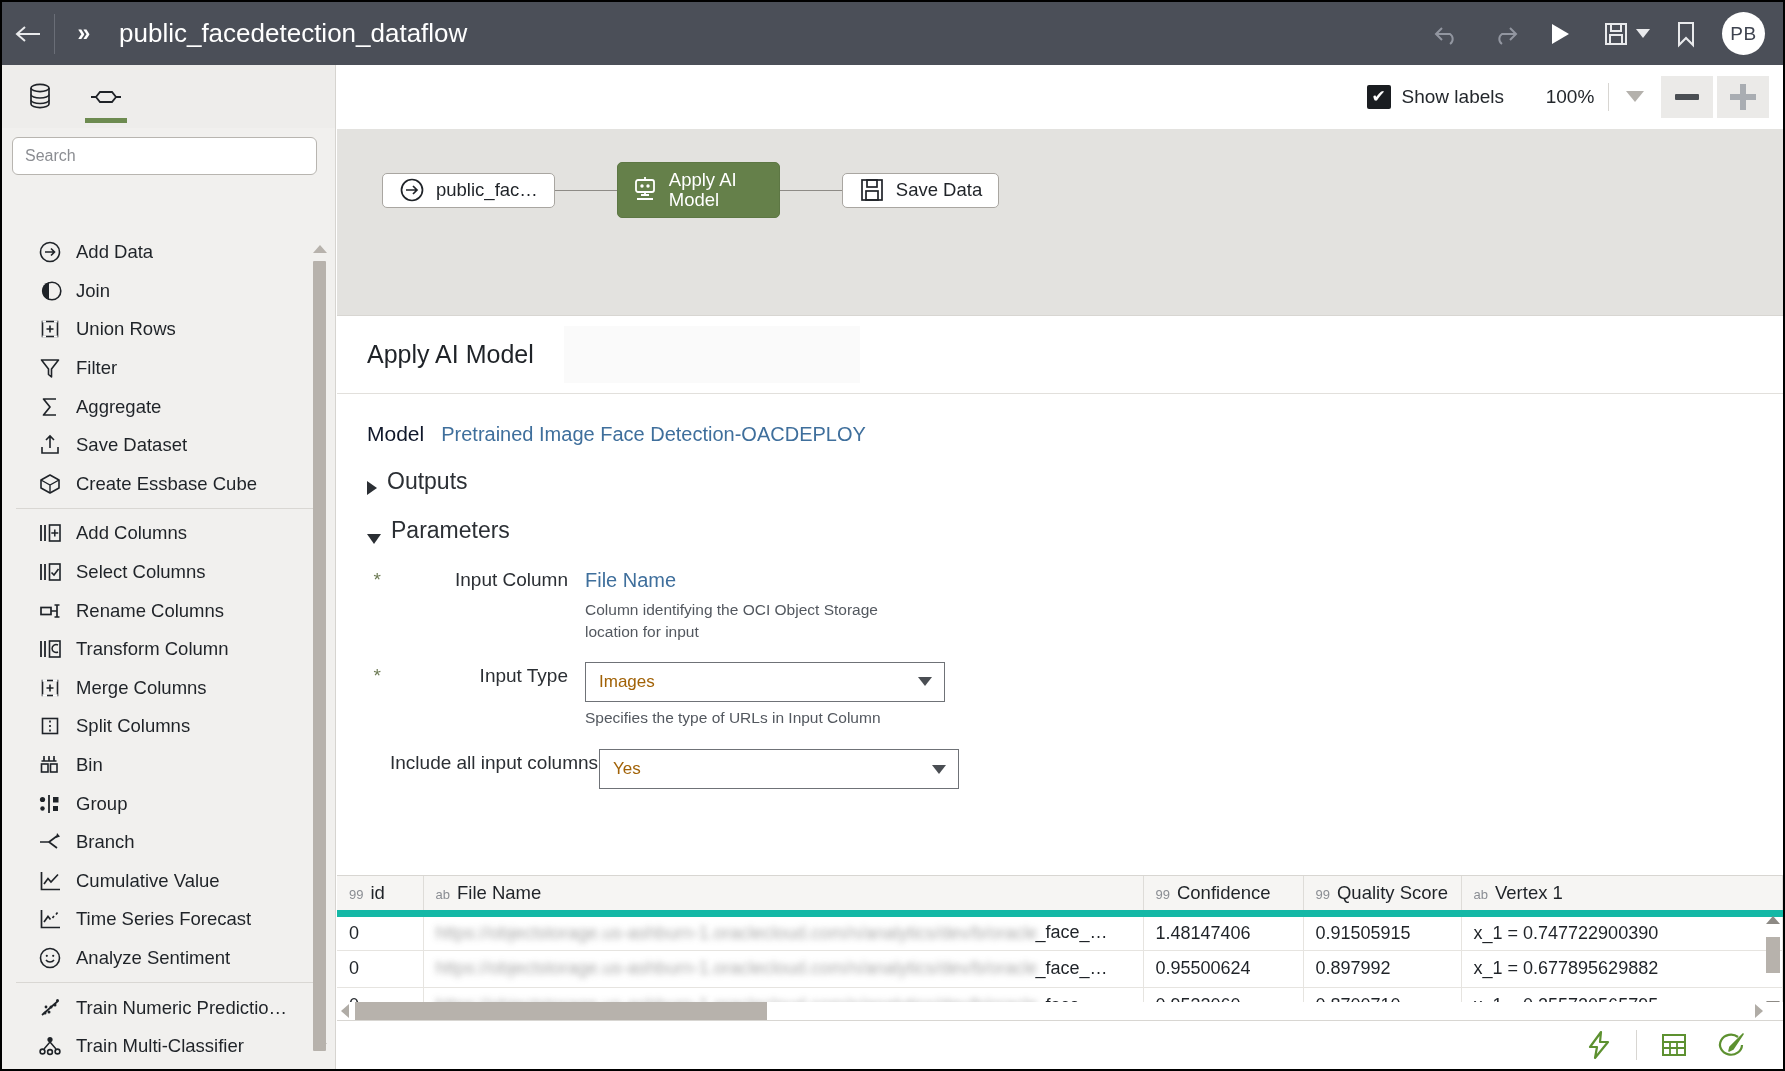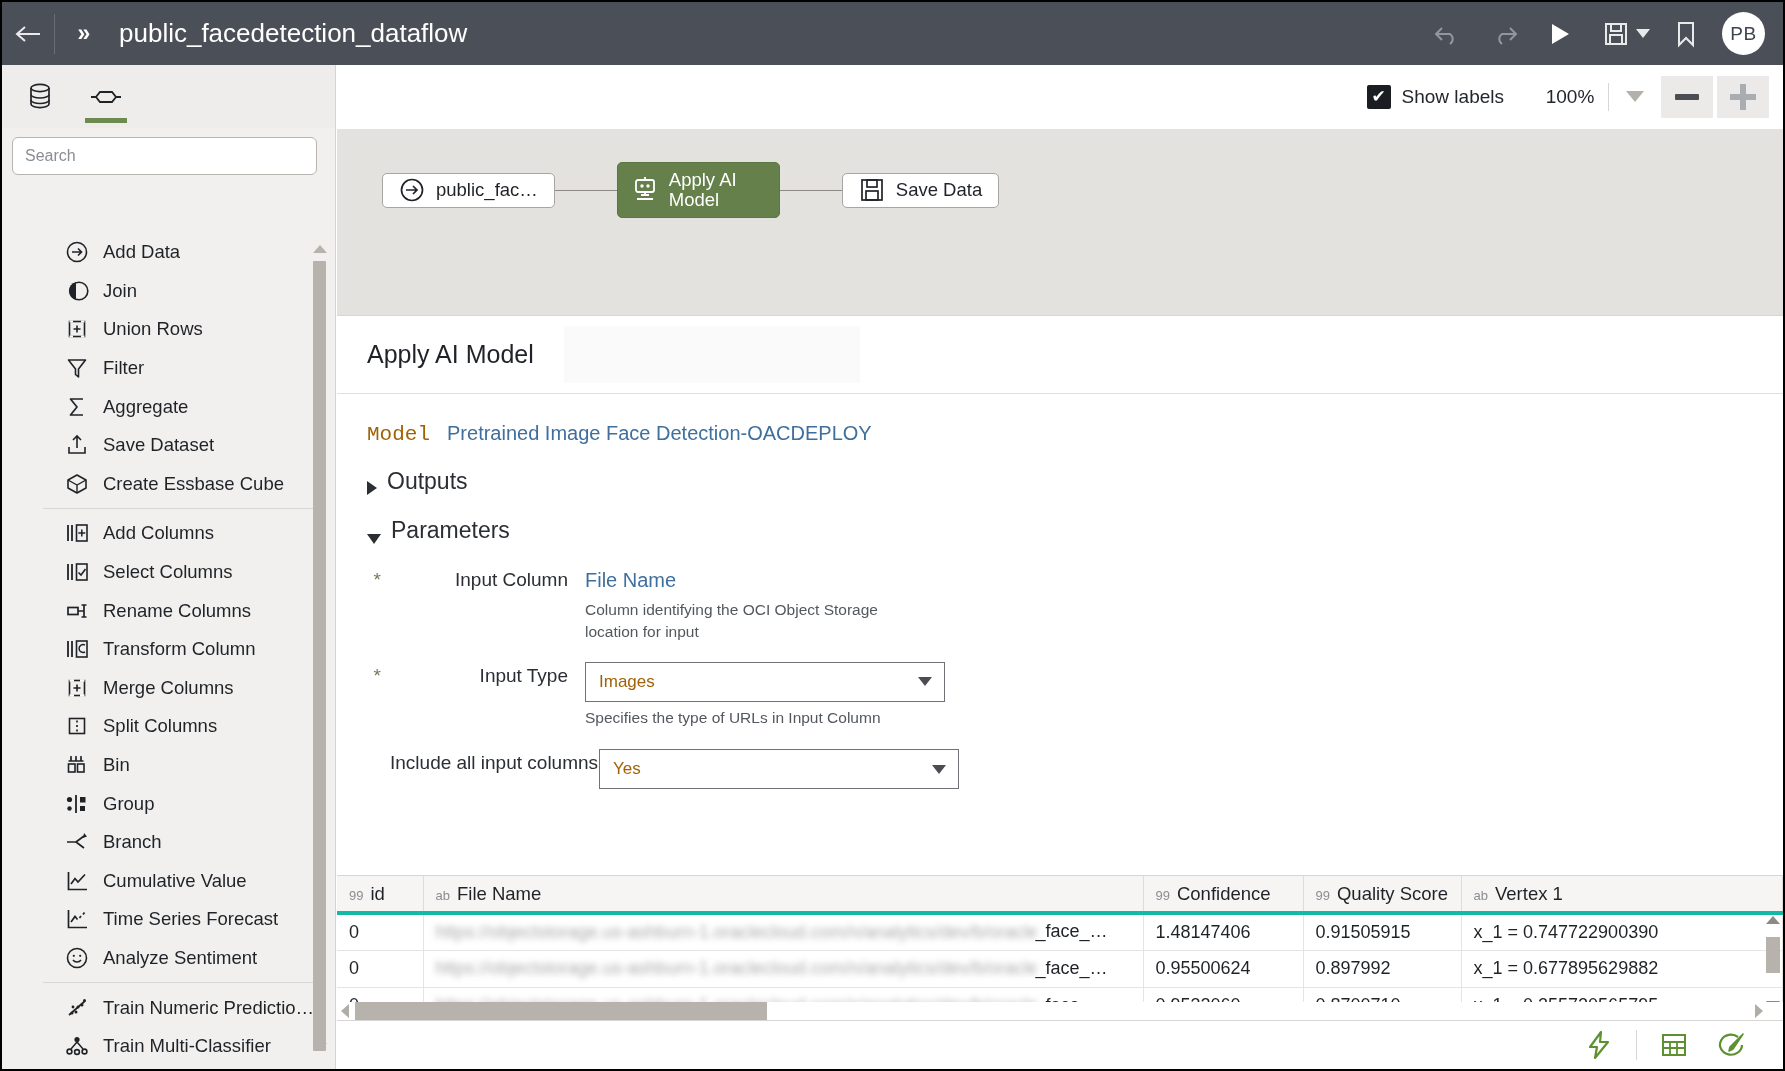--- a/index.html
+++ b/index.html
@@ -83,21 +83,20 @@
     border: 1px solid #b8b5b0; border-radius: 6px;
     background: #ffffff; padding: 0 12px; font-size: 16px;
     font-family: "Liberation Sans", sans-serif; color: #33373d;
     outline: none;
   }
   .search-box::placeholder { color: #8b8d92; }
 
   .side-list {
     position: absolute; top: 168px; left: 0; right: 0; bottom: 0;
     overflow: hidden;
-    margin-left: 27px;
   }
   .side-item {
     height: 38.6px; display: flex; align-items: center;
     padding-left: 36px; cursor: pointer;
   }
   .side-ico {
     width: 30px; height: 26px; flex: 0 0 30px;
     display: flex; align-items: center; justify-content: flex-start;
     color: #1f2328;
   }
@@ -192,21 +191,21 @@
     background: #ffffff; border-top: 1px solid #d8d6d2;
   }
   .props-hdr {
     height: 78px; border-bottom: 1px solid #e2e0dc;
     display: flex; align-items: center; padding-left: 30px; gap: 30px;
   }
   .props-title { font-size: 25px; color: #1f2328; white-space: nowrap; }
   .props-ghost { width: 296px; height: 57px; background: #fafafa; }
   .props-body { padding: 28px 0 0 30px; }
   .row-model { display: flex; align-items: baseline; gap: 17px; }
-  .lbl-model { font-size: 21px; color: #a16207; font-family: Liberation Mono, monospace; }
+  .lbl-model { font-size: 21px; color: #0f172a; }
   .link-model { font-size: 20px; color: #3f6f9c; cursor: pointer; }
   .acc {
     display: flex; align-items: flex-end; gap: 10px;
     margin-top: 22px; cursor: pointer;
   }
   .acc-tri-closed {
     width: 0; height: 0;
     border-top: 7px solid transparent; border-bottom: 7px solid transparent;
     border-left: 10px solid #2b2f34;
   }
@@ -246,21 +245,21 @@
     border-top: 9px solid #4a4e53;
   }
 
   
   .tbl-wrap {
     position: absolute; left: 335px; right: 0; top: 873px; height: 155px;
     background: #ffffff; border-top: 1px solid #d8d6d2; overflow: hidden;
   }
   .tbl { width: 100%; border-collapse: collapse; table-layout: fixed; }
   .tbl th {
-    height: 37px; background: #f6f5f3; border-bottom: 4px solid #14b8a6;
+    height: 37px; background: #f6f5f3; border-bottom: 7px solid #14b8a6;
     border-right: 1px solid #dedcd8; text-align: left;
     padding: 0 0 0 12px; font-weight: 400;
   }
   .th-type { font-size: 13px; color: #8a8d93; margin-right: 7px; }
   .th-name { font-size: 18.5px; color: #1f2328; }
   .tbl td {
     height: 37px; border-bottom: 1px solid #e6e4e0; border-right: 1px solid #e6e4e0;
     padding: 0 0 0 12px; font-size: 18px; color: #1f2328;
     white-space: nowrap; overflow: hidden;
   }

